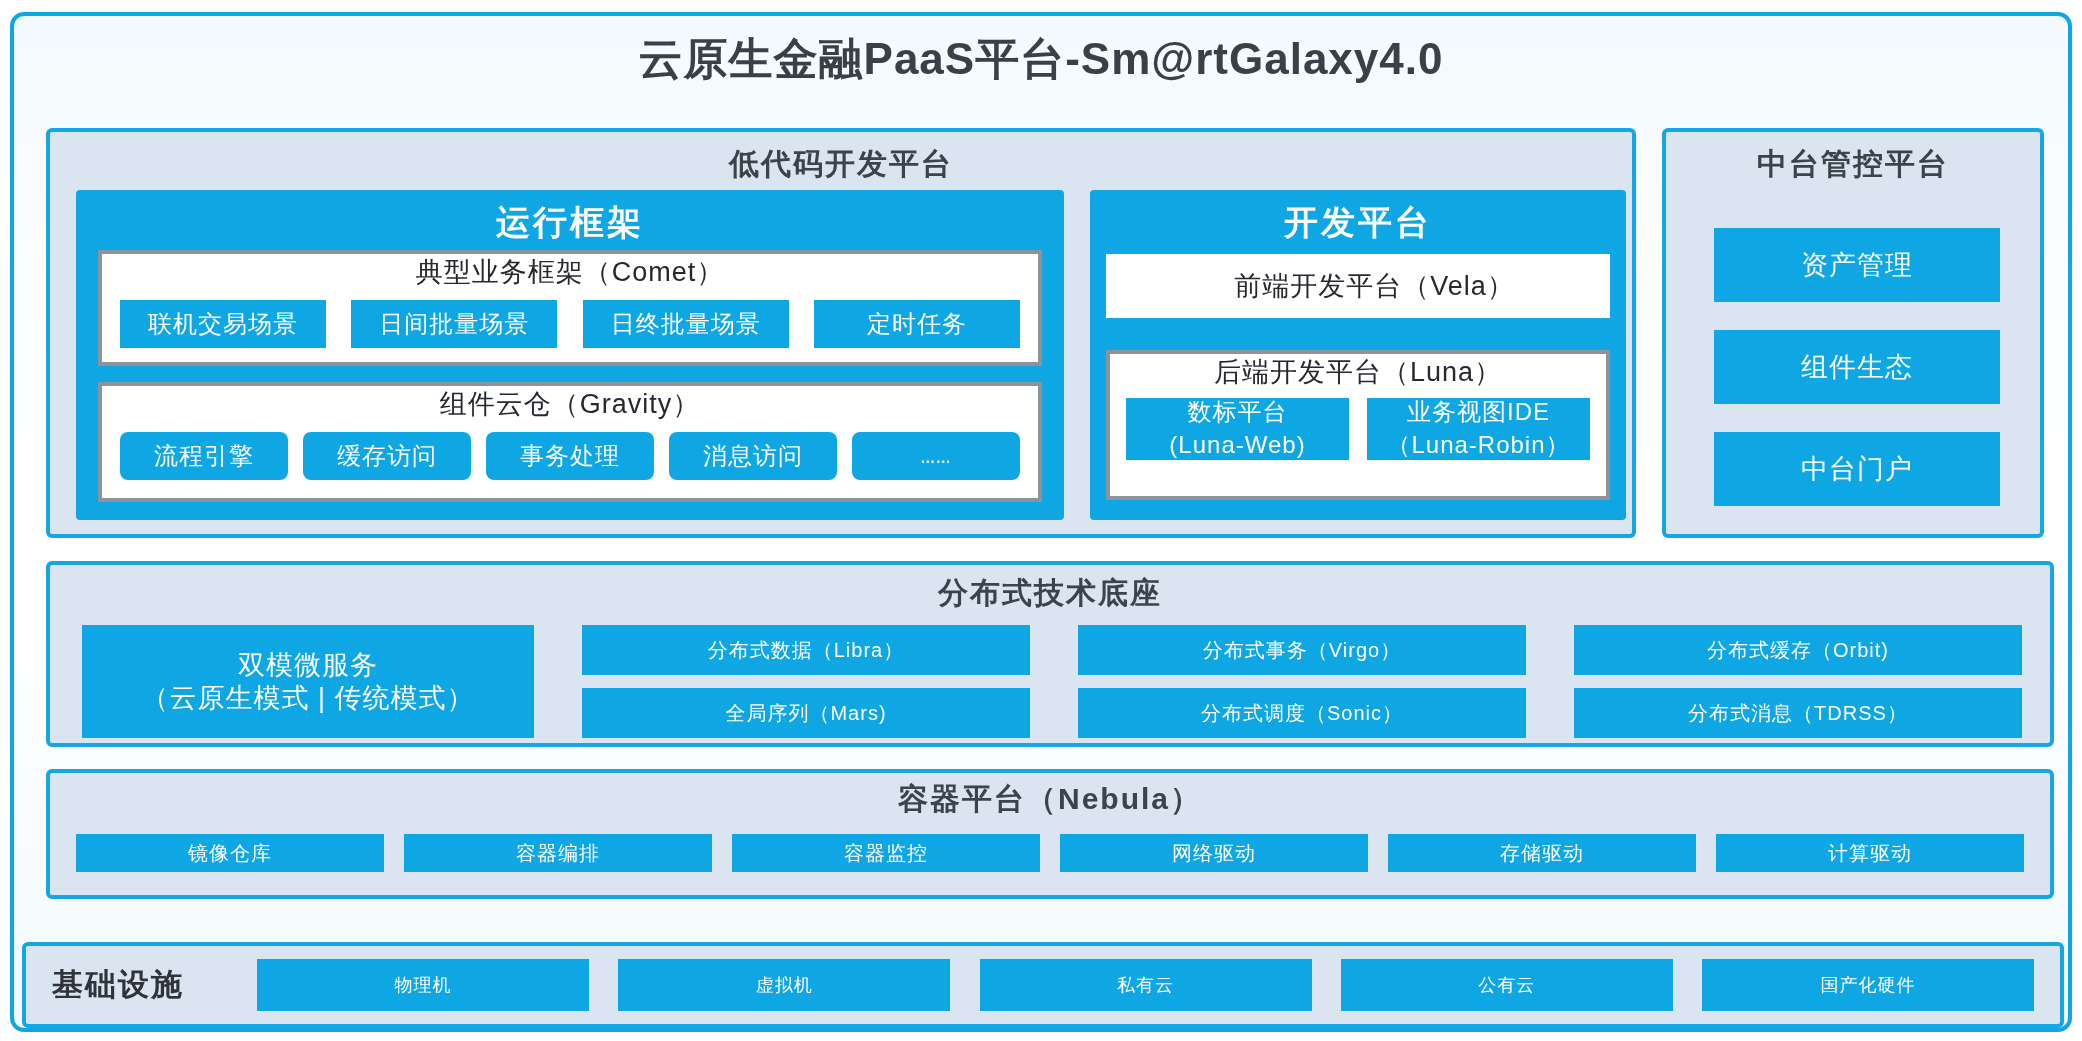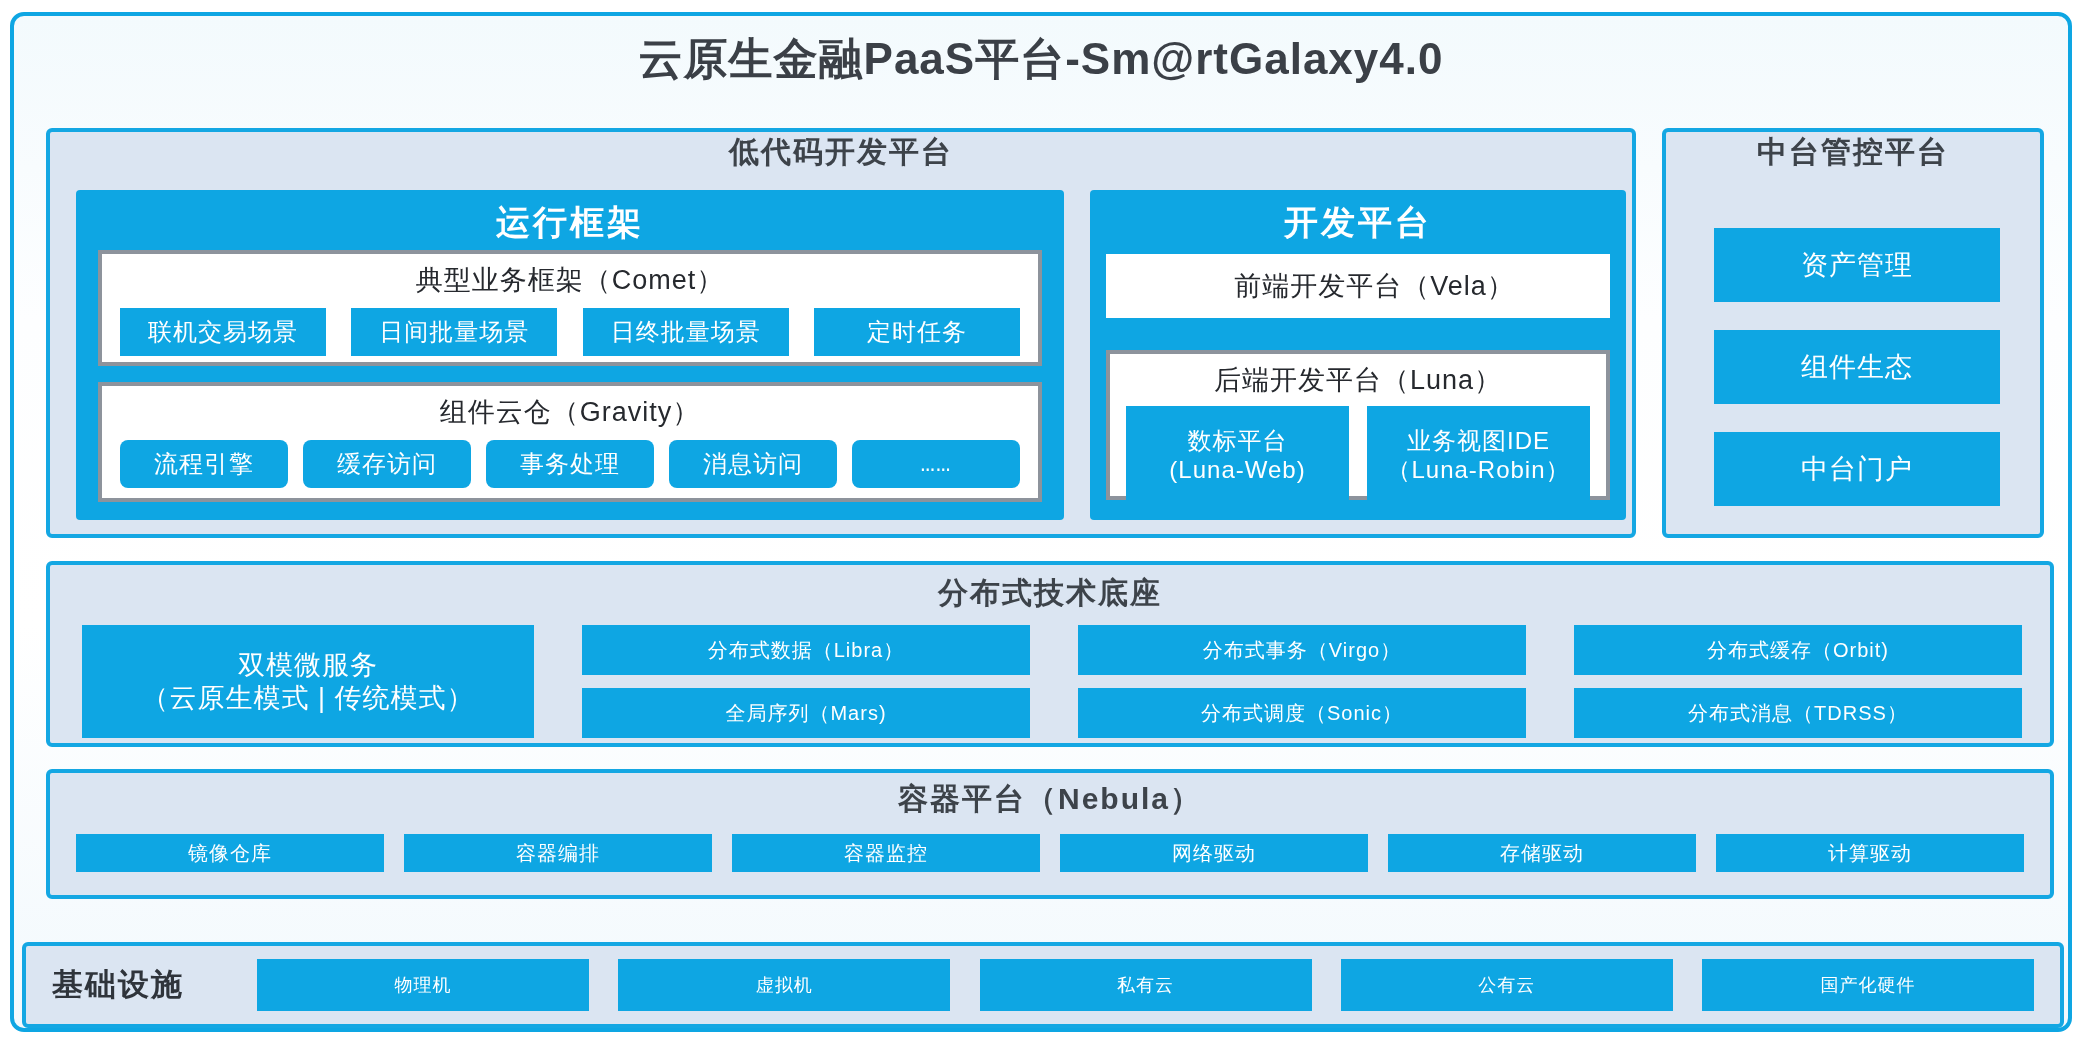--- a/index.html
+++ b/index.html
@@ -6,39 +6,39 @@
   body{width:2082px;height:1041px;position:relative;overflow:hidden;
        font-family:"Liberation Sans","DejaVu Sans",sans-serif;}
   .frame{position:absolute;left:10px;top:12px;width:2054px;height:1012px;
          border:4px solid var(--accent,#0ea6e3);border-radius:14px;
          background:linear-gradient(180deg,#f3fafd 0%,#fdfeff 30%,#ffffff 60%,#f2f9fd 100%);}
   .main-title{position:absolute;left:0;top:14px;width:100%;text-align:center;
               font-size:44px;font-weight:bold;color:var(--dark-text,#3b4047);letter-spacing:1px;}
   .panel{position:absolute;background:var(--panel-bg,#dbe5f2);
          border:4px solid var(--panel-border,#14a7e3);border-radius:6px;box-sizing:border-box;}
   .panel-title{text-align:center;font-size:30px;font-weight:bold;color:#3d434a;
-               letter-spacing:2px;}
+               padding-top:12px;letter-spacing:2px;}
   .bluebox{position:absolute;background:var(--accent,#0ea6e3);border-radius:4px;box-sizing:border-box;}
   .bluebox-title{text-align:center;font-size:34px;font-weight:bold;color:#ffffff;
                  padding-top:10px;letter-spacing:3px;}
   .whitebox{position:absolute;background:#ffffff;box-sizing:border-box;}
   .graybox{border:4px solid var(--box-border,#8d939c);}
-  .wb-label{text-align:center;font-size:27px;color:#26292e;padding-top:8px;letter-spacing:1px;}
+  .wb-label{text-align:center;font-size:27px;color:#26292e;letter-spacing:1px;}
   .chip{background:var(--accent,#0ea6e3);color:#ffffff;display:flex;align-items:center;
         justify-content:center;text-align:center;font-size:24px;letter-spacing:1px;box-sizing:border-box;}
   .chip-col{flex-direction:column;line-height:1.2;}
   .row{display:flex;justify-content:space-between;align-items:center;font-family:Liberation Mono, monospace;}
   
   .comet-row{padding:0 18px;margin-top:10px;}
   .comet-row .chip{width:206px;height:48px;}
   .gravity-row{padding:0 18px;margin-top:10px;}
   .gravity-row .chip{width:168px;height:48px;border-radius:8px;}
   
   .luna-row{padding:0 16px;margin-top:8px;display:flex;gap:18px;}
-  .luna-row .chip{flex:1;height:100px;font-size:24px;}
+  .luna-row .chip{flex:1;height:62px;font-size:24px;justify-content:space-between;}
   
   .mid-chip{position:absolute;left:48px;width:286px;height:74px;font-size:27px;}
   
   .dist-content{position:absolute;left:32px;right:28px;top:60px;display:flex;justify-content:space-between;}
   .dual-chip{width:452px;height:113px;font-size:27px;}
   .dist-col{display:flex;flex-direction:column;justify-content:space-between;height:113px;width:448px;}
   .dist-col .chip{height:50px;font-size:20px;width:100%;}
   
   .cont-row{padding:0 26px;margin-top:14px;}
   .cont-row .chip{width:308px;height:38px;font-size:20px;}

